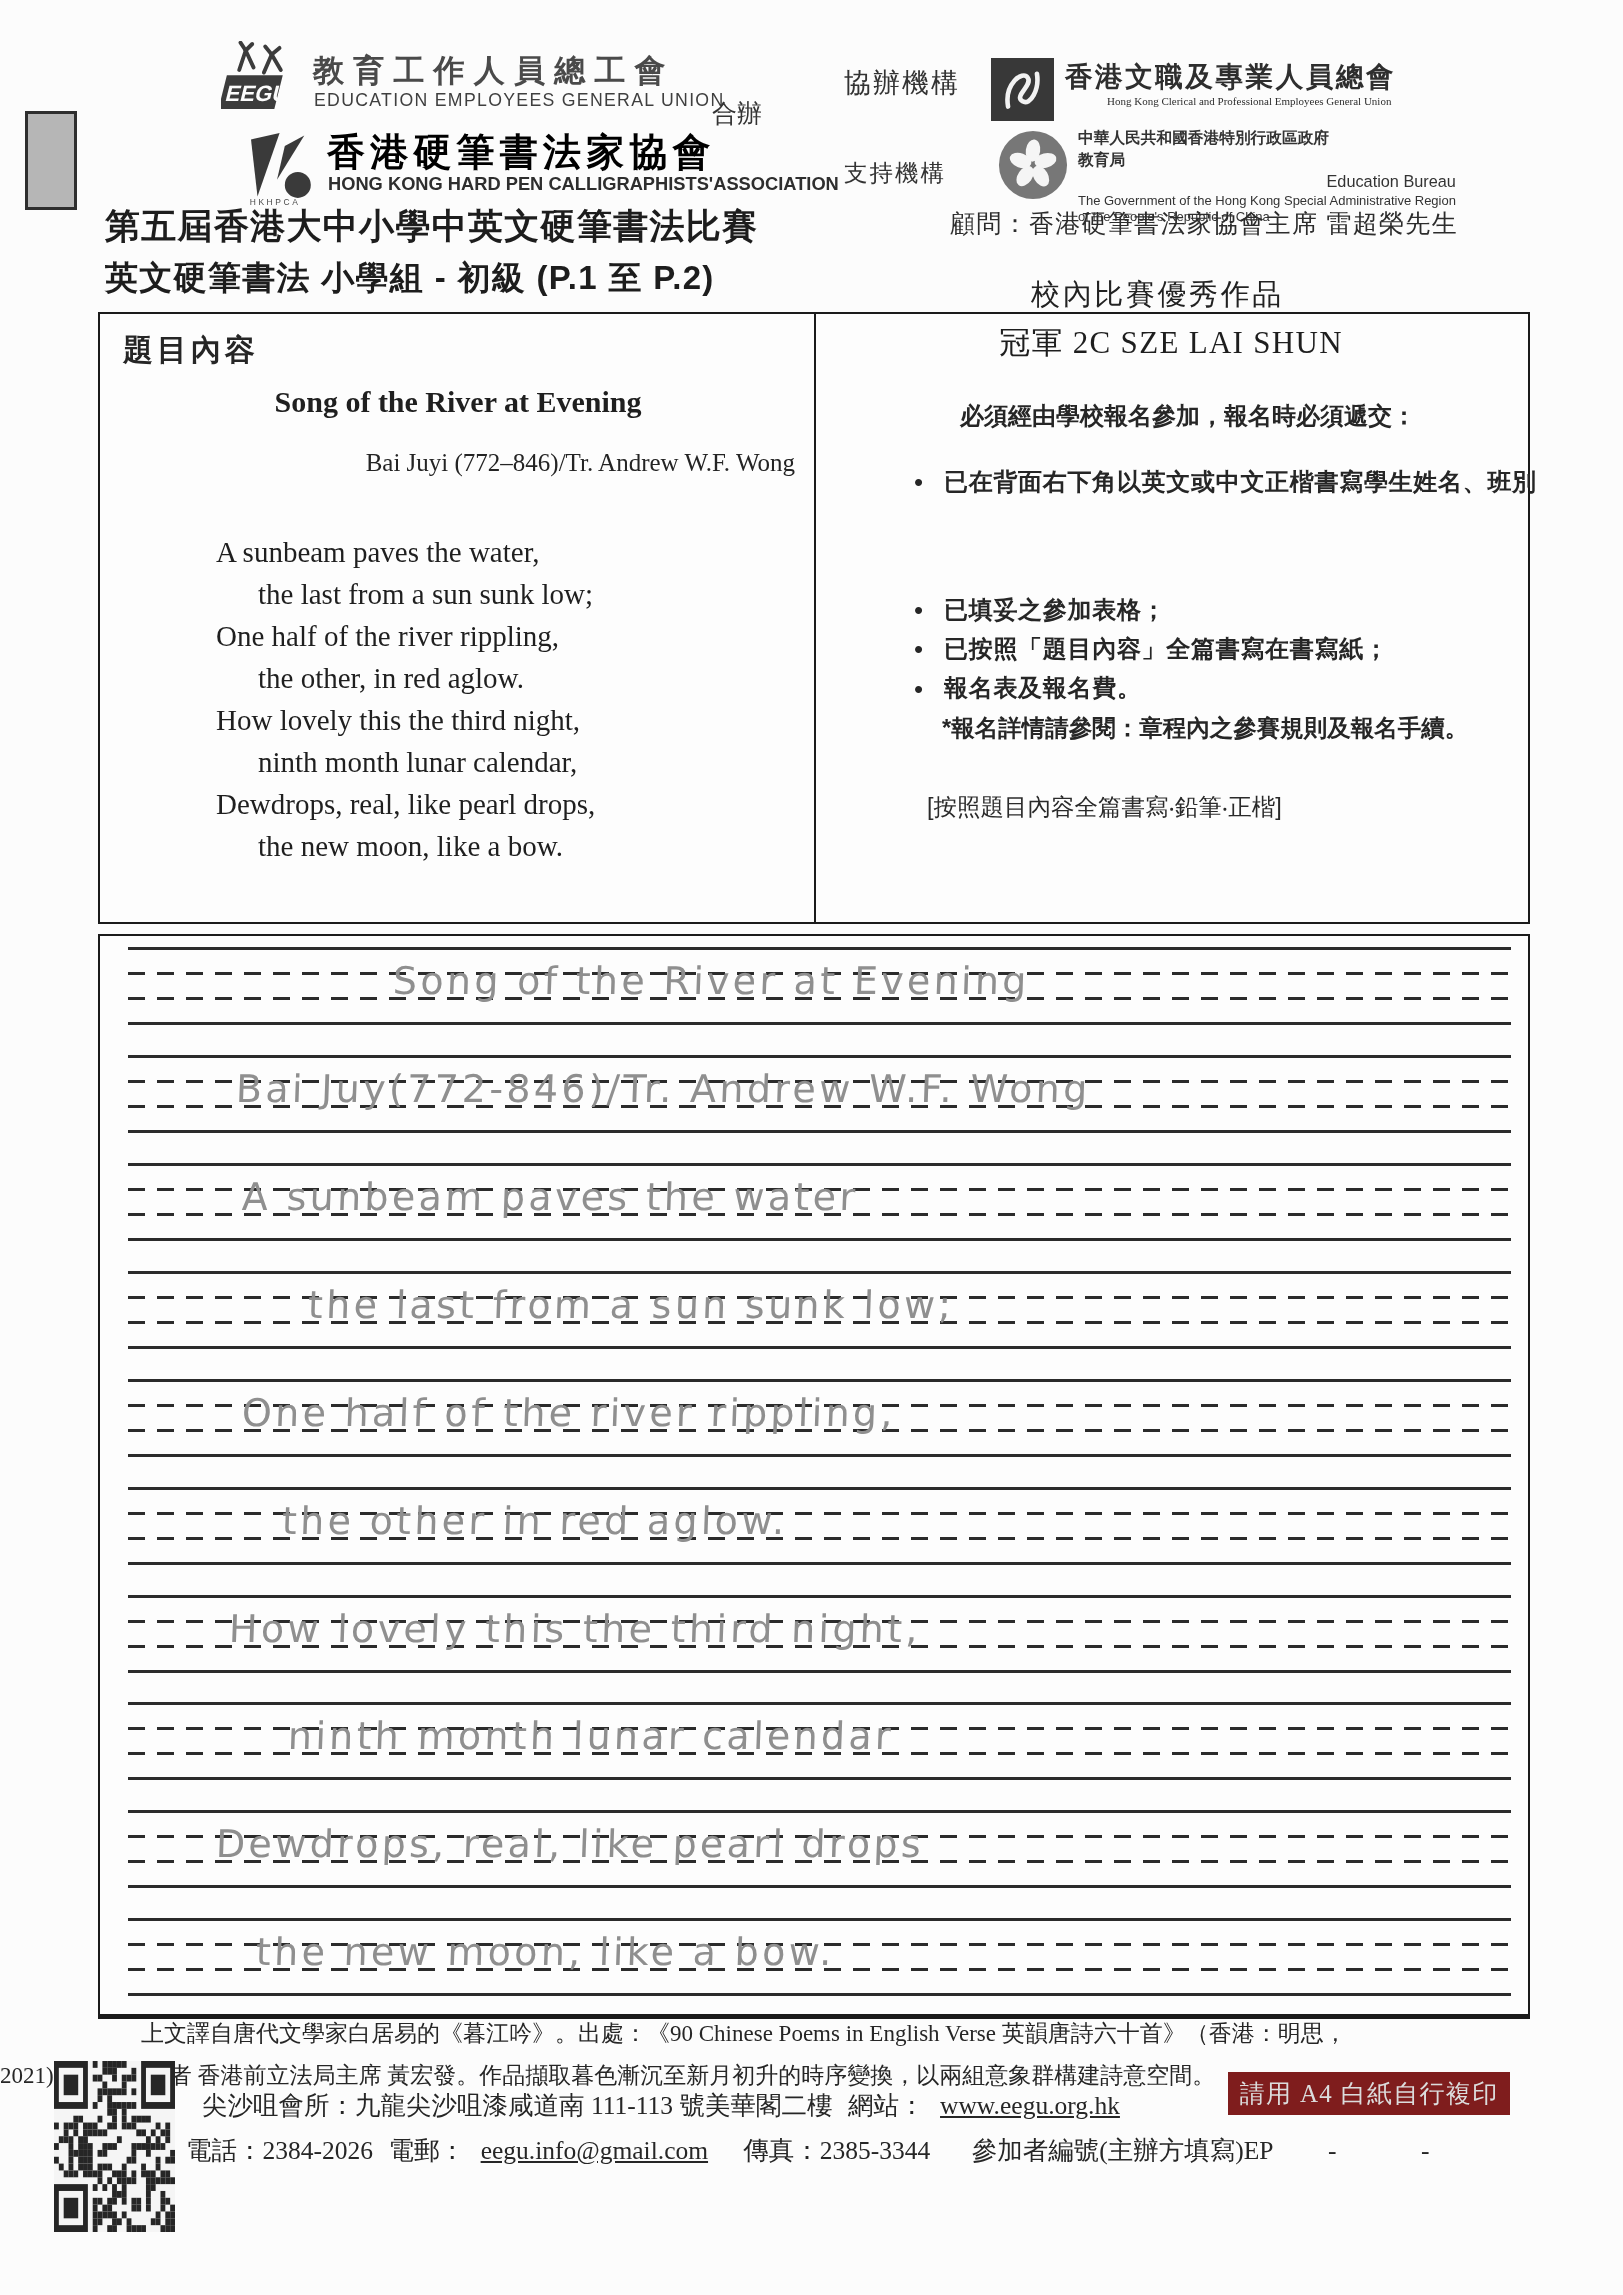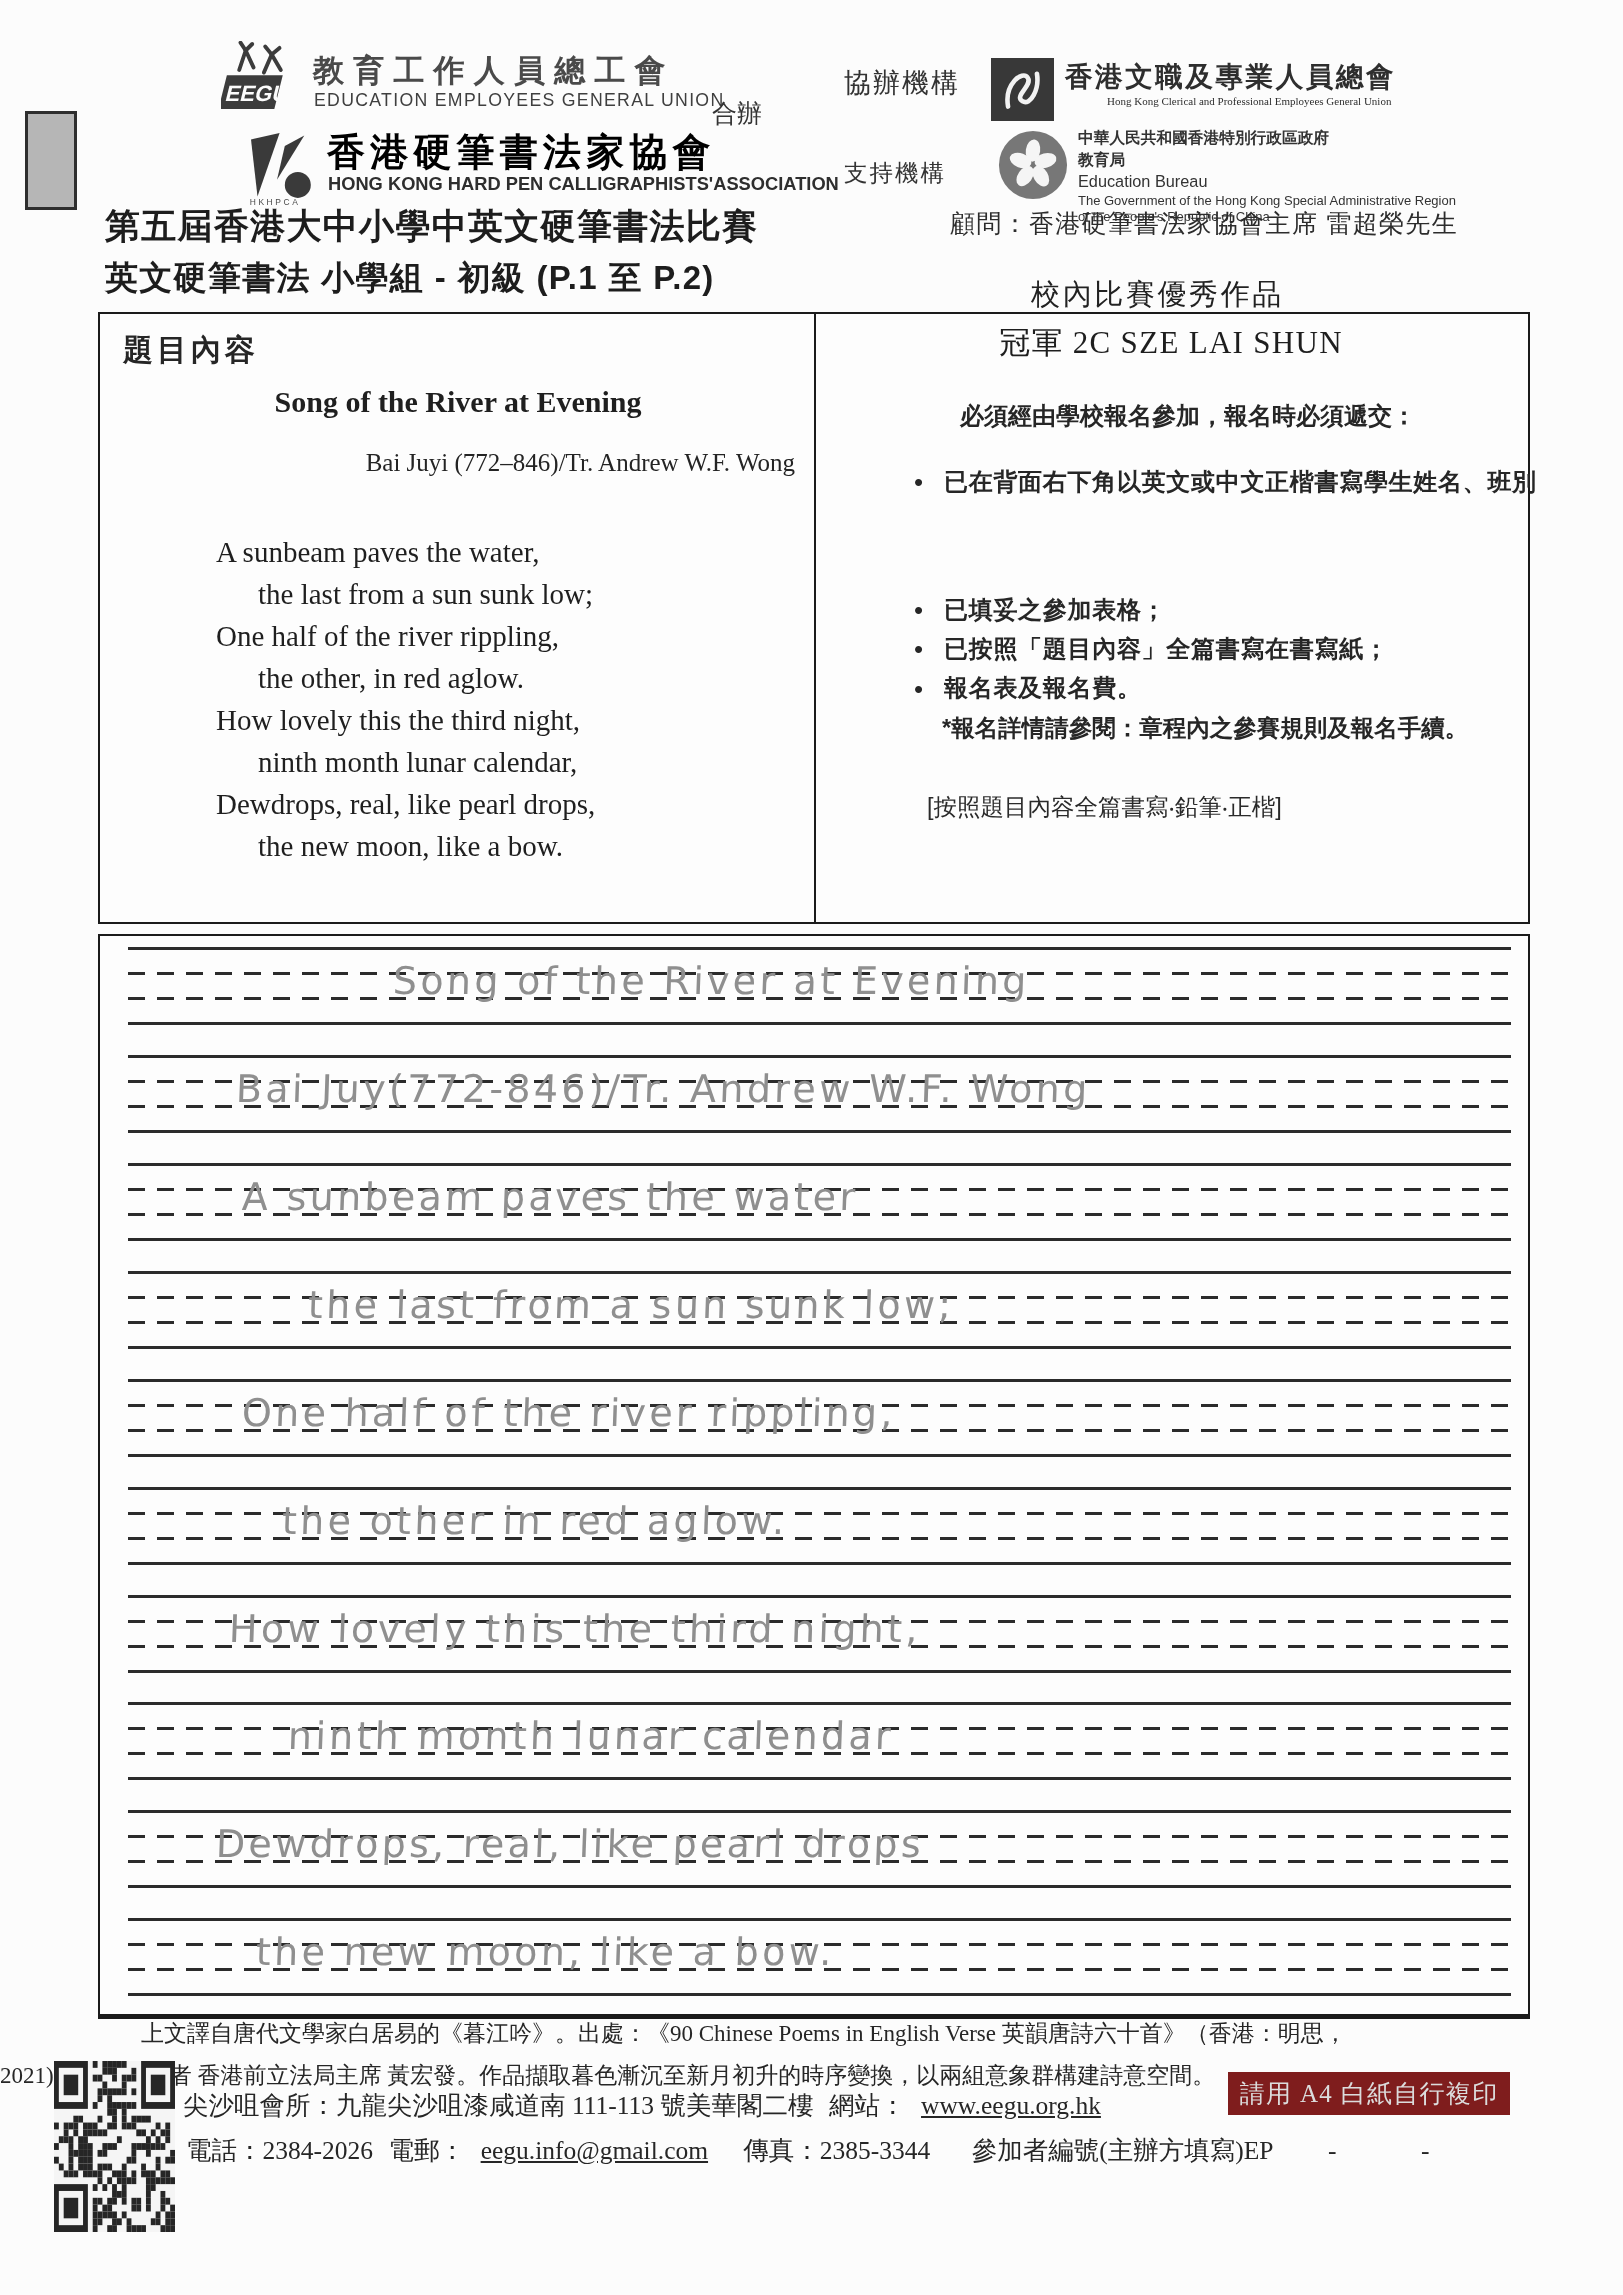--- a/index.html
+++ b/index.html
@@ -16,21 +16,21 @@
   .coorg{left:712px;top:97px;font-size:25px;color:#333;}
   .hkhpca-zh{left:327px;top:127px;font-size:38px;font-weight:bold;font-family:"Liberation Serif",serif;color:#000000;letter-spacing:5.2px;}
   .hkhpca-en{left:328px;top:173px;font-size:18.3px;font-weight:bold;color:#2e2e2e;}
   .label-co{left:844px;top:65px;font-size:27px;color:#333;letter-spacing:2px;}
   .label-sup{left:844px;top:157px;font-size:23.5px;color:#333;letter-spacing:2px;}
   .cler-zh{left:1065px;top:59px;font-size:27.5px;font-weight:bold;color:#2e2e2e;letter-spacing:2.6px;}
   .cler-en{left:1063px;top:95px;font-size:11px;font-family:"Liberation Serif",serif;color:#2e2e2e;margin-left:44px;}
   .edb{left:1078px;top:128px;line-height:1.25;color:#333;}
   .edb .l1{font-size:15.7px;font-weight:bold;}
   .edb .l2{font-size:15.7px;font-weight:bold;margin-top:2.6px;}
-  .edb .l3{font-size:16.3px;margin-top:1.3px;}
+  .edb .l3{font-size:16.3px;margin-top:1.3px;text-align:right;}
   .edb .l4{font-size:13px;margin-top:1.3px;}
   .edb .l5{font-size:13px;}
   .advisor{left:950px;top:207px;font-size:25px;color:#2c2c2c;letter-spacing:1.3px;}
   .title1{left:105px;top:203px;font-size:35px;font-weight:bold;color:#1d1d1d;letter-spacing:1.3px;}
   .title2{left:105px;top:256px;font-size:33px;font-weight:bold;color:#1d1d1d;letter-spacing:1.3px;}
   .award-banner{left:948px;top:275px;width:419px;text-align:center;font-size:29px;font-family:"Liberation Serif",serif;color:#222;letter-spacing:2.6px;}
   
   .main-box{left:98px;top:312px;width:1428px;height:608px;border:2px solid #1b1b1b;background:#fdfdfd;}
   .divider{left:814px;top:312px;width:2px;height:610px;background:#1b1b1b;}
   .topic-heading{left:123px;top:330px;font-size:30px;font-weight:bold;color:#262626;letter-spacing:3.9px;}
@@ -53,21 +53,21 @@
   .rule.solid{height:2.6px;background:#2b2b2b;}
   .rule.dashed{height:3.3px;background:repeating-linear-gradient(90deg,#2b2b2b 0 17px,transparent 17px 29px);}
   .hw-text{
     position:absolute;top:11.8px;font-size:38px;color:#8f8f8f;
     font-family:"DejaVu Sans",sans-serif;letter-spacing:3.3px;white-space:pre;
     transform:skewX(-2deg);
   }
   
   .footnote1{left:141px;top:2018px;font-size:23px;font-family:"Liberation Serif",serif;color:#262626;}
   .footnote2{left:0px;top:2060px;font-size:23px;font-family:"Liberation Serif",serif;color:#262626;}
-  .footer1{left:183px;top:2088px;font-size:25.5px;font-family:"Liberation Serif",serif;color:#262626;text-align:right;}
+  .footer1{left:202px;top:2088px;font-size:25.5px;font-family:"Liberation Serif",serif;color:#262626;text-align:right;}
   .footer2{left:186px;top:2133px;font-size:25.5px;font-family:"Liberation Serif",serif;color:#262626;}
   .footer1 span,.footer2 span{margin-right:9.2px;}
   .link{text-decoration:underline;color:#262626;}
   .badge{
     left:1228px;top:2072px;background:#7f1d1d;color:#dcdcdc;
     font-size:25px;font-family:"Liberation Serif",serif;padding:5.2px 11.8px;letter-spacing:1.3px;
   }
   .dashes{letter-spacing:39px;margin-left:39px;}
   .qr{left:54px;top:2061px;}
 </style>

